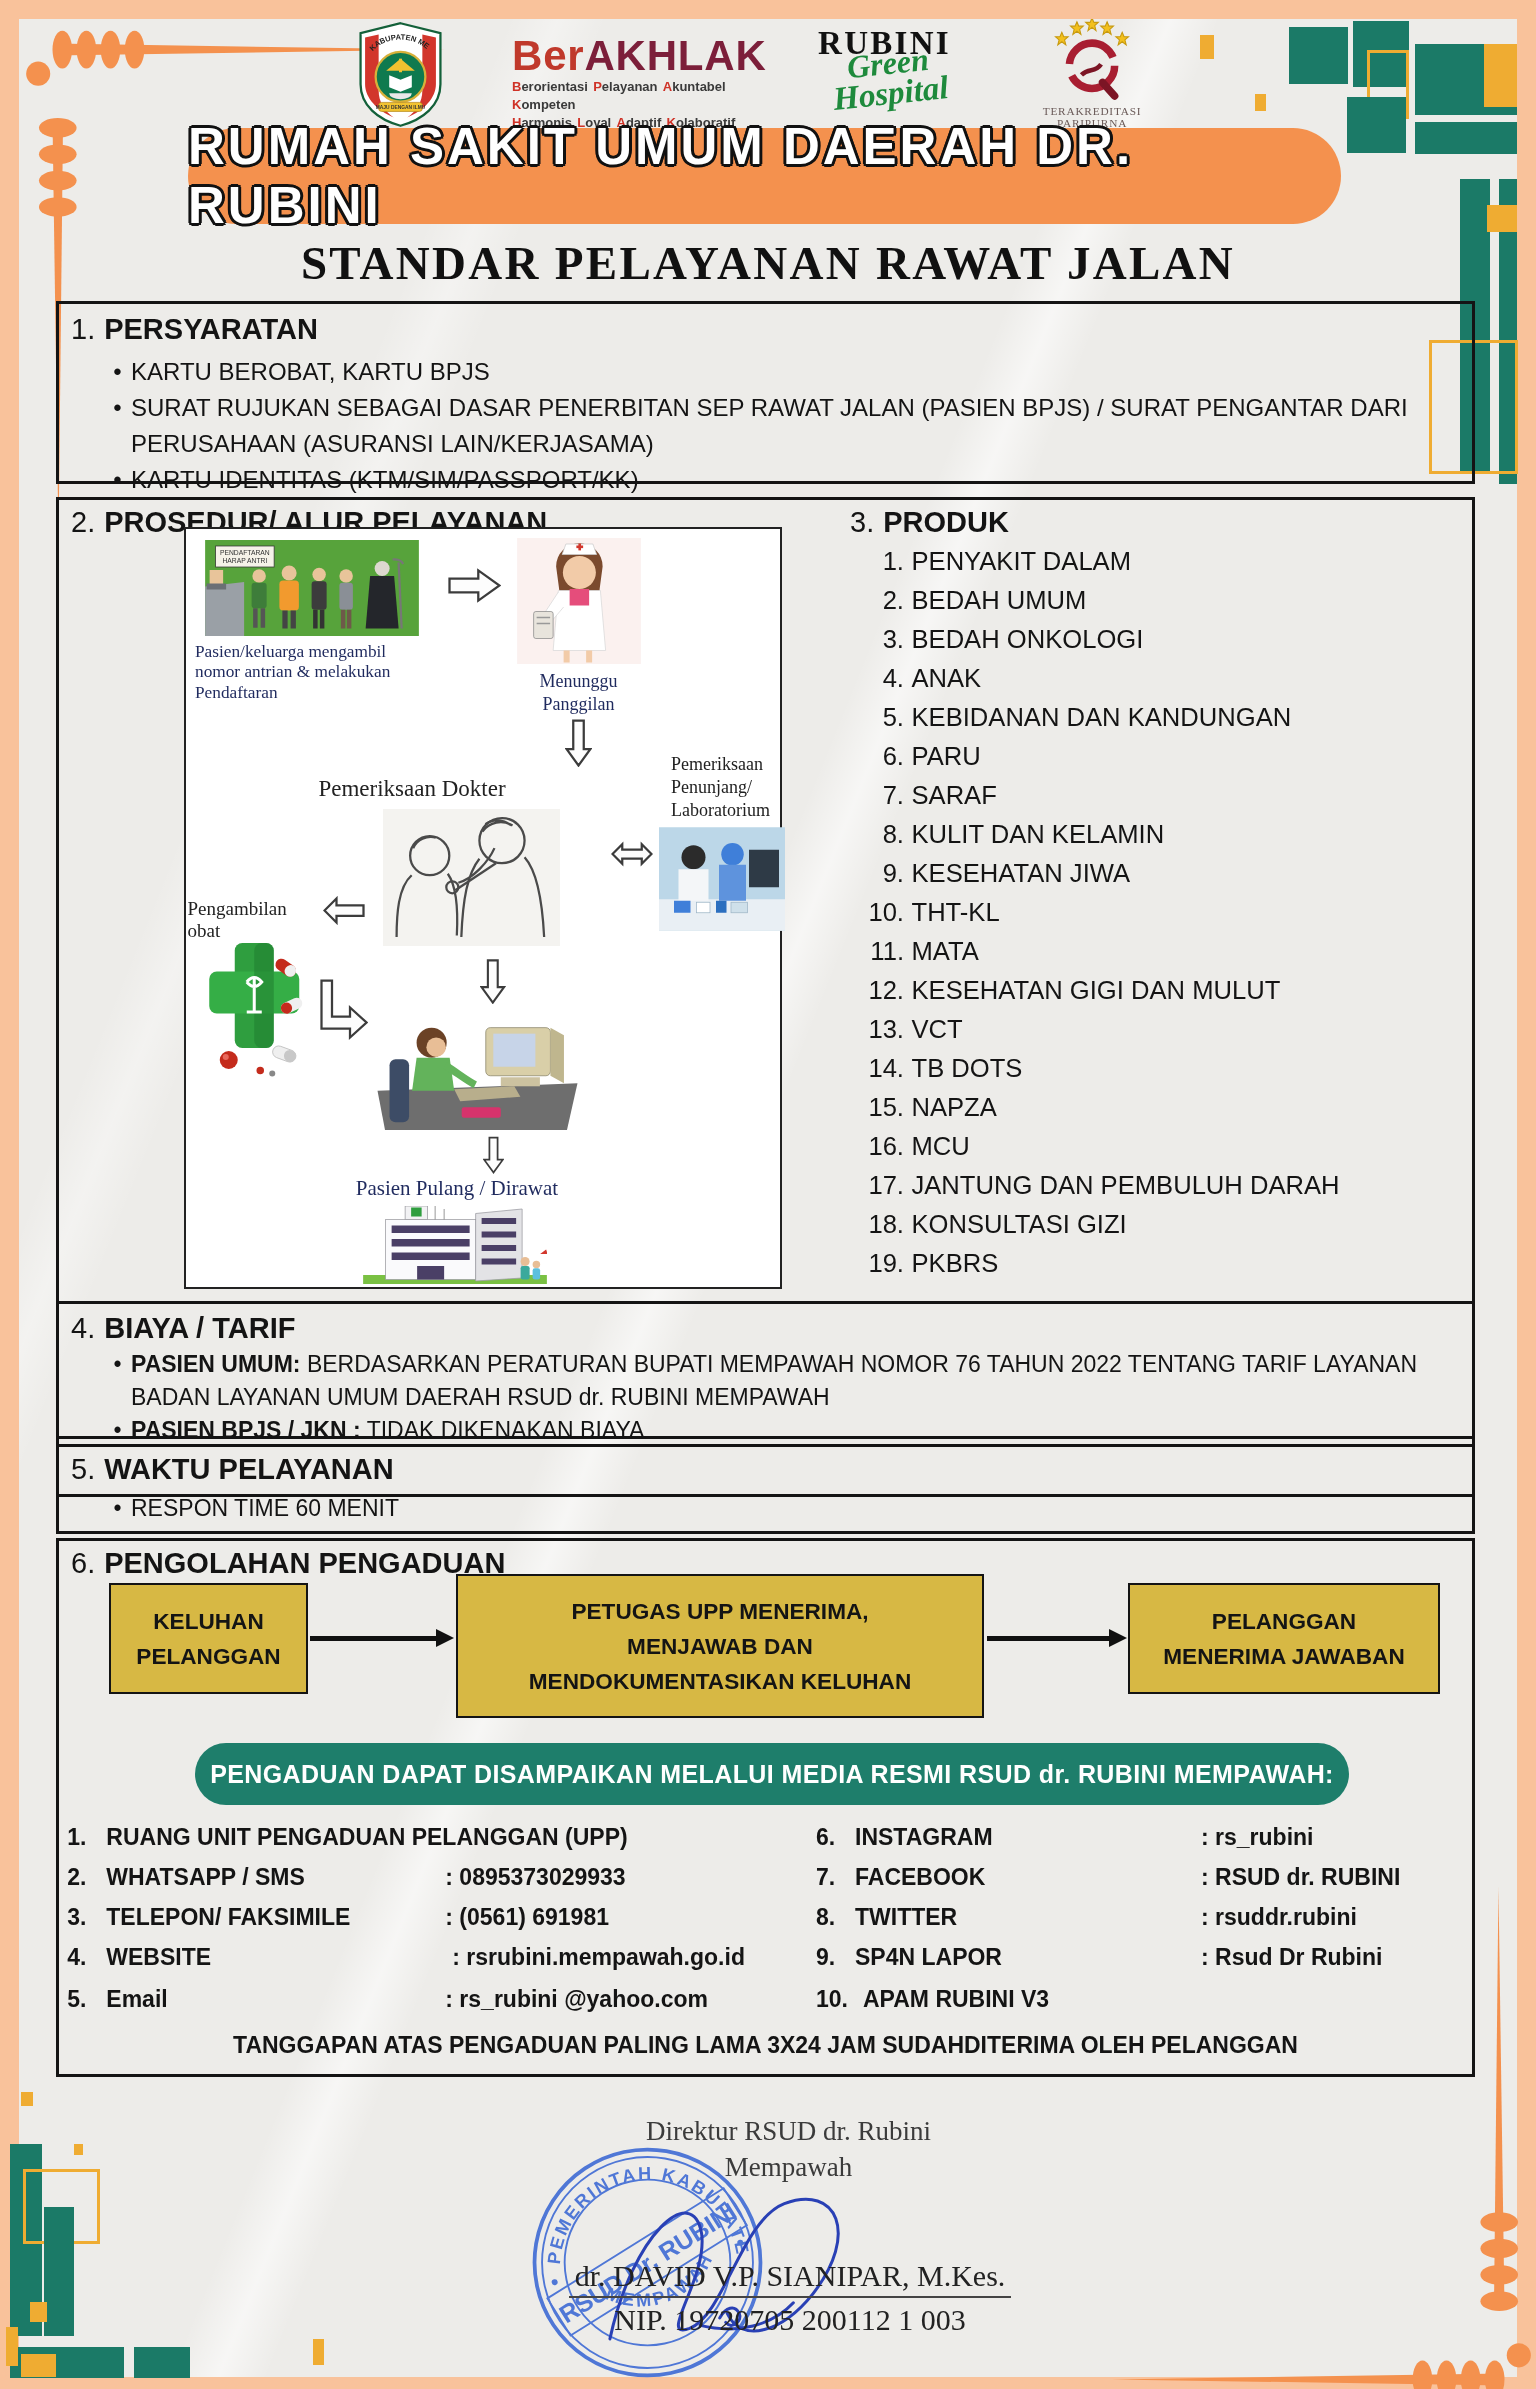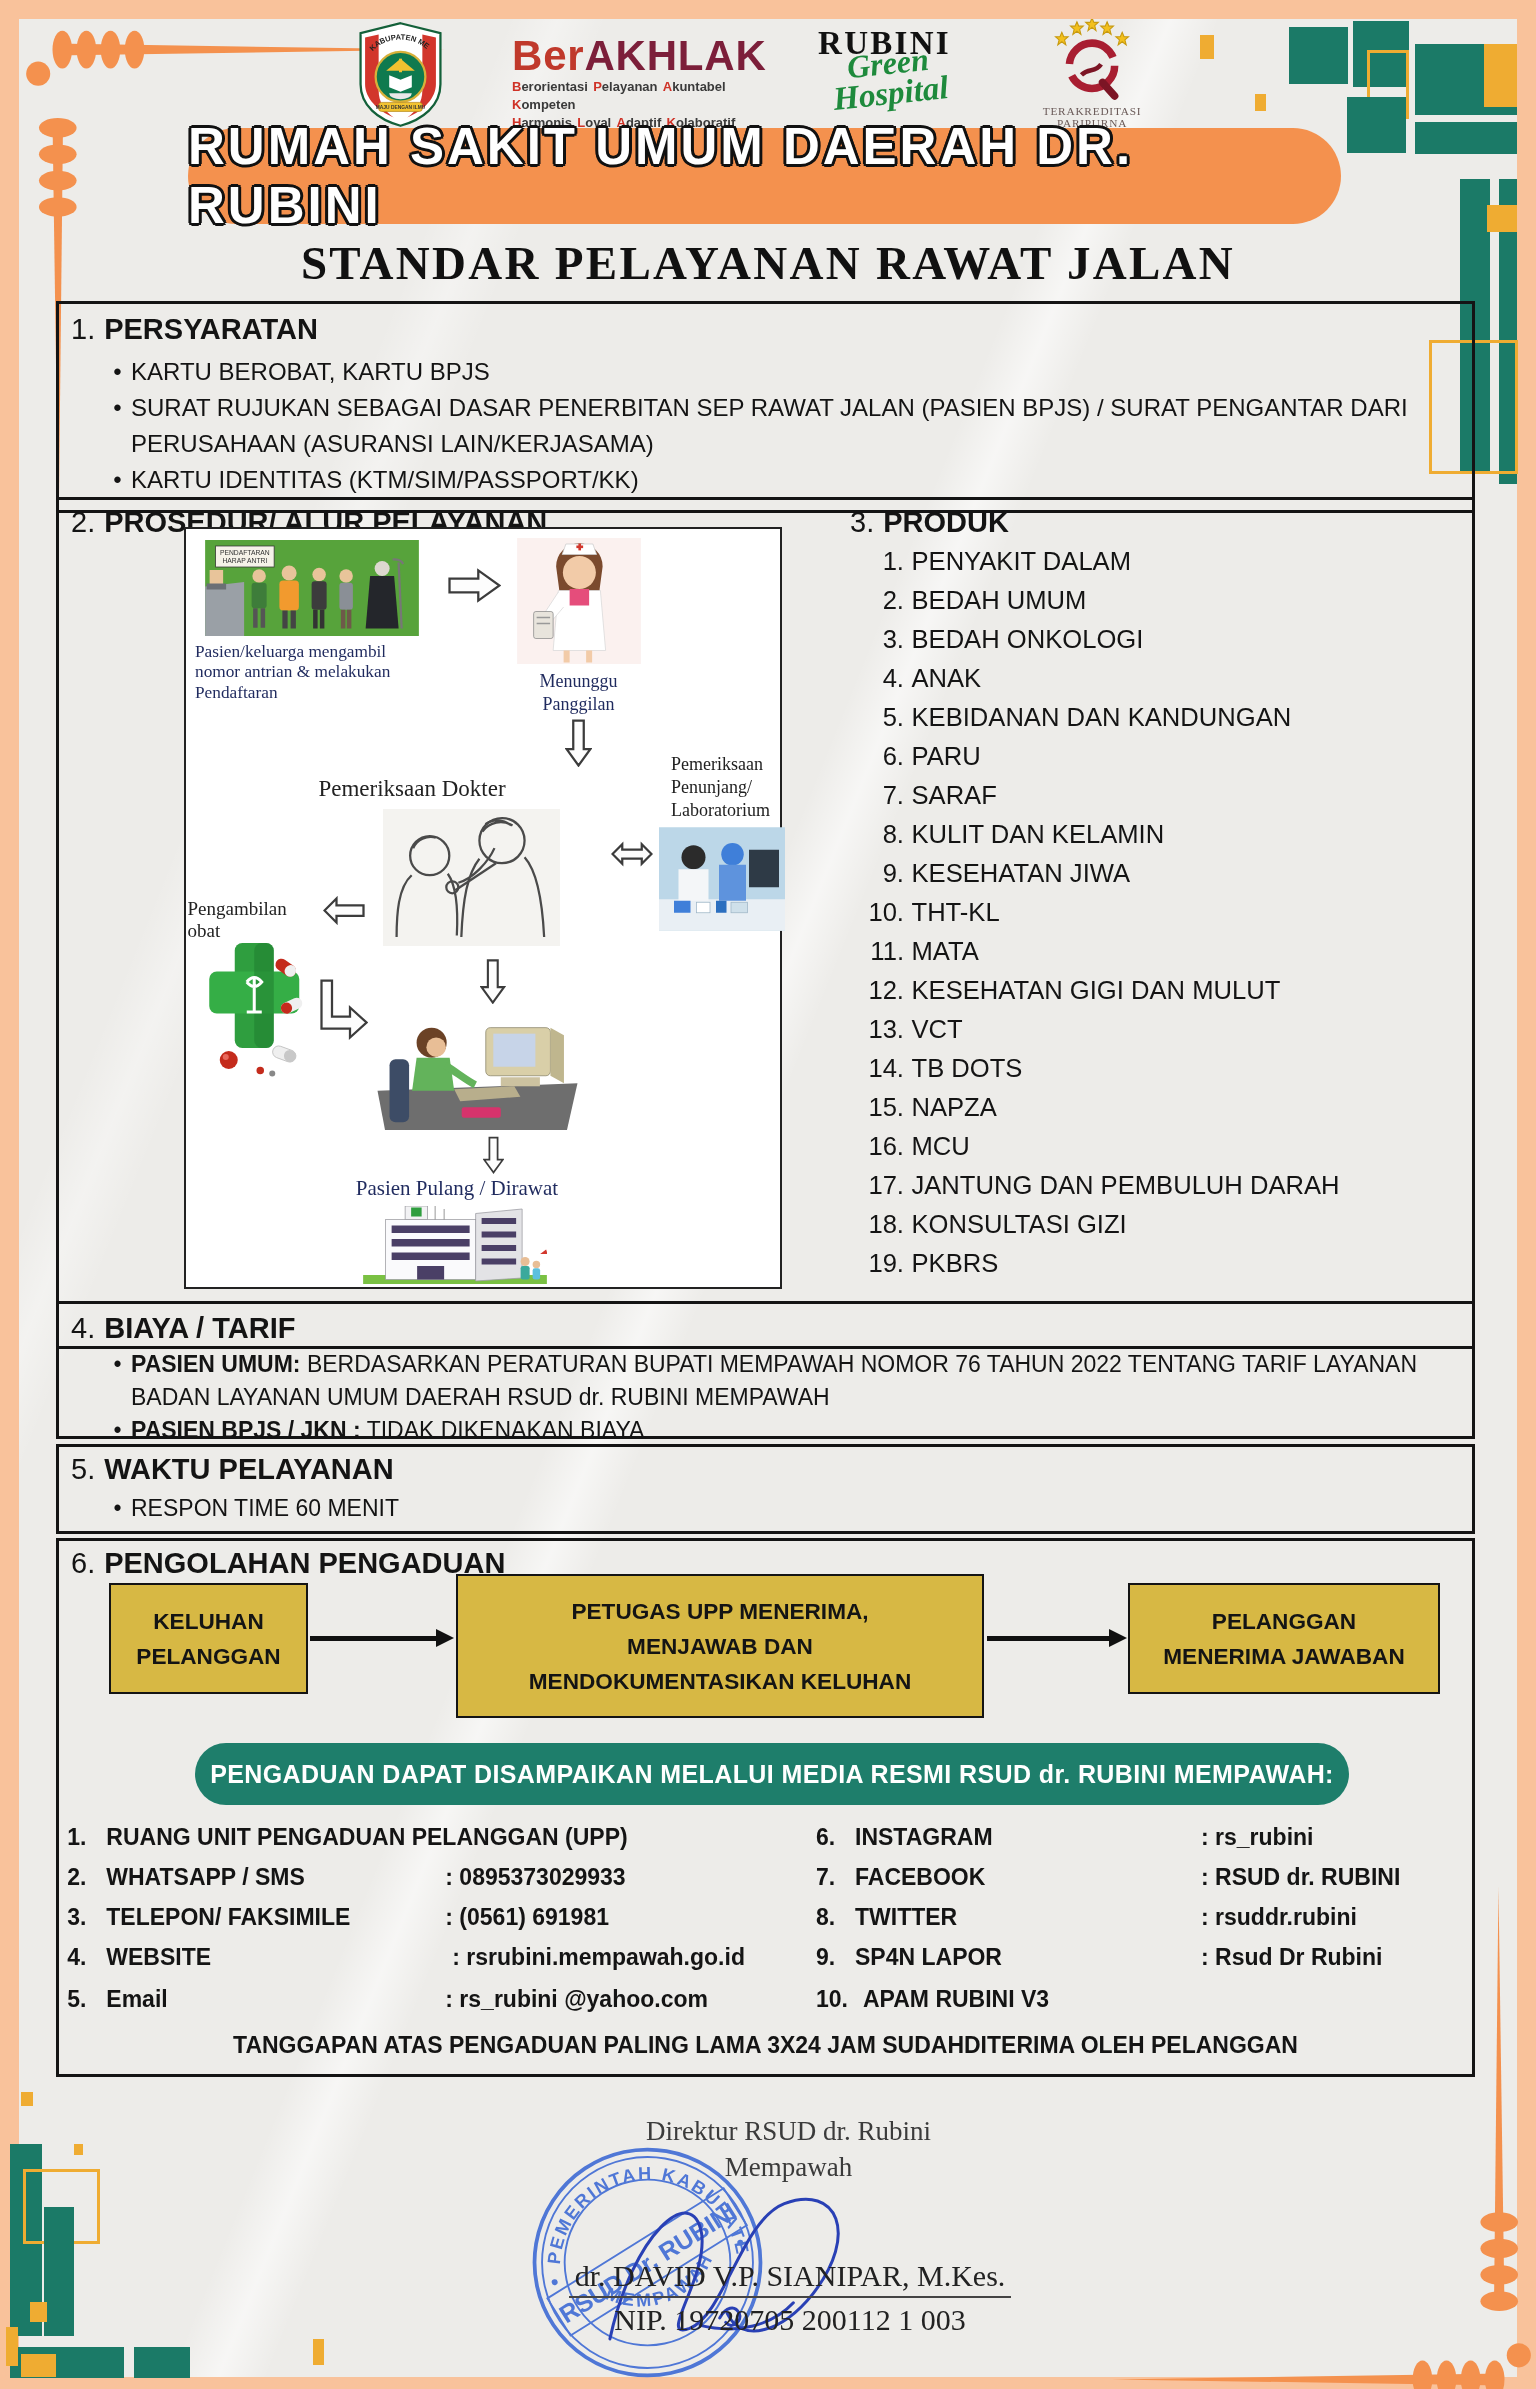--- a/index.html
+++ b/index.html
@@ -185,41 +185,41 @@
     <div class="kars-txt" style="font-size:10.5px;letter-spacing:1.5px;">KARS</div>
   </div>
 
 </div>
 
   <div class="pill">
     <span class="pill-text">RUMAH SAKIT UMUM DAERAH DR. RUBINI</span>
   </div>
   <div class="subtitle">STANDAR PELAYANAN RAWAT JALAN</div>
 
-  <div class="sec" id="sec1" style="top:301px;height:212px;padding-left:12px;">
+  <div class="sec" id="sec1" style="top:301px;height:183px;padding-left:12px;">
     <div class="sh" style="left:12px;top:9px;">
       <span class="num">1.</span><span class="t">PERSYARATAN</span>
     </div>
     <div style="position:absolute;left:45px;top:50px;width:1340px;">
       <div class="bul">
           <span class="dot">•</span>
           <span class="tx">KARTU BEROBAT, KARTU BPJS</span>
         </div>
       <div class="bul">
           <span class="dot">•</span>
           <span class="tx">SURAT RUJUKAN SEBAGAI DASAR PENERBITAN SEP RAWAT JALAN (PASIEN BPJS) / SURAT PENGANTAR DARI PERUSAHAAN (ASURANSI LAIN/KERJASAMA)</span>
         </div>
       <div class="bul">
           <span class="dot">•</span>
           <span class="tx">KARTU IDENTITAS (KTM/SIM/PASSPORT/KK)</span>
         </div>
     </div>
   </div>
 
-  <div class="sec" id="sec2" style="top:497px;height:852px;">
+  <div class="sec" id="sec2" style="top:497px;height:1000px;">
     <div class="sh" style="left:12px;top:6px;">
       <span class="num">2.</span><span class="t">PROSEDUR/ ALUR PELAYANAN</span>
     </div>
 
     <div class="fbox">
 
       <svg class="fabs" style="left:19px;top:11.3px;" width="214" height="96" viewBox="0 0 285 128">
         <rect width="285" height="128" fill="#57A33B"></rect>
         <rect x="14" y="8" width="78" height="28" fill="#F5F2E8" stroke="#333"></rect>
         <text x="53" y="20" font-size="9" text-anchor="middle" fill="#333">PENDAFTARAN</text>

